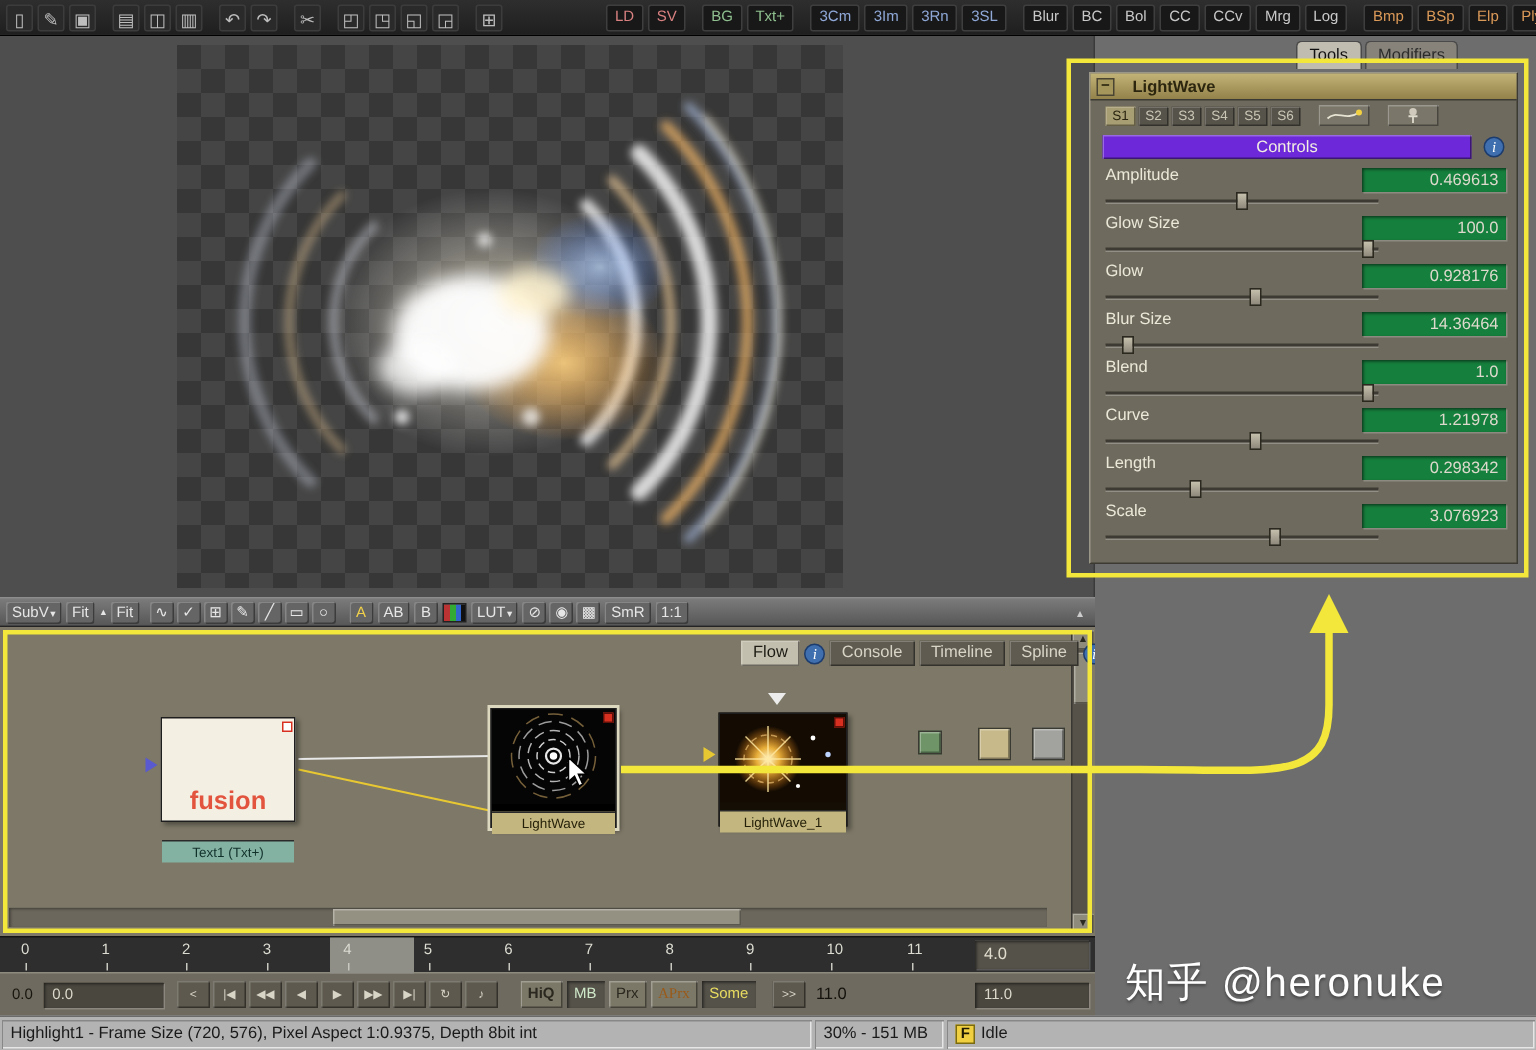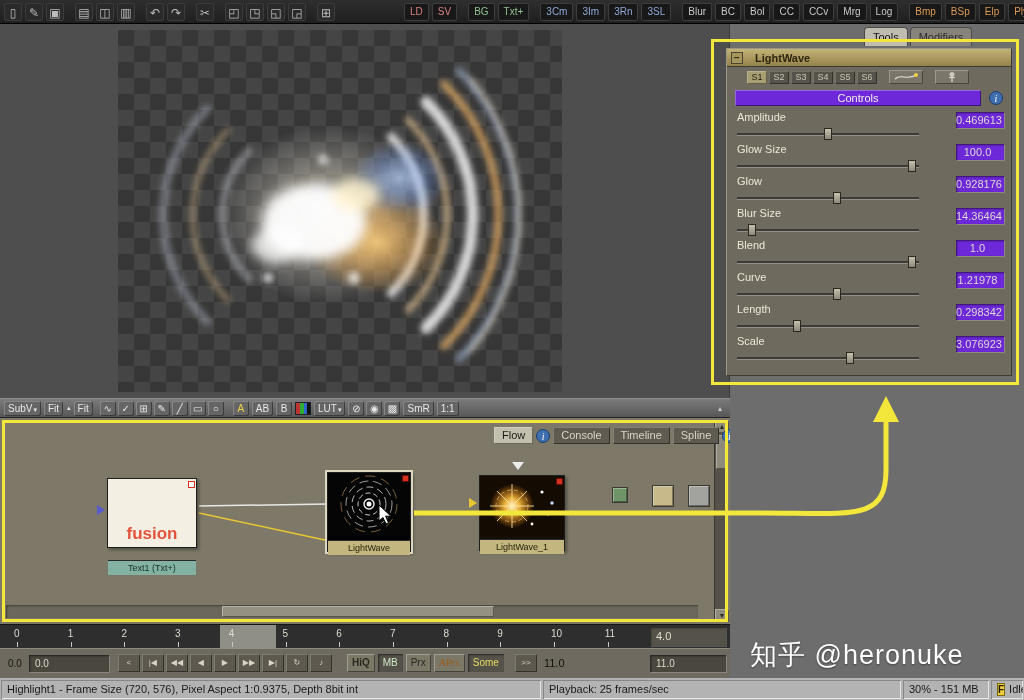--- a/index.html
+++ b/index.html
@@ -52,42 +52,42 @@
   #lw-frame { position:absolute; left:711px; top:39px; width:308px; height:346px;
               border:3px solid var(--hl,#f2e73a); pointer-events:none; z-index:6; }
   #lw-panel { position:absolute; left:726px; top:48px; width:286px; height:328px;
               background:#6e6a5e; border:1px solid; border-color:#9a9688 #3c3a33 #3c3a33 #9a9688;
               font-size:11px; z-index:4; }
   #lw-title { height:18px; background:linear-gradient(#c2b377,#93824a); border-bottom:1px solid #3c3a33;
               color:#2c260f; font-weight:bold; line-height:18px; padding-left:28px; position:relative; }
   #lw-collapse { position:absolute; left:4px; top:3px; width:12px; height:12px; background:#a5965c;
                  border:1px solid #4a4433; line-height:9px; text-align:center; font-size:10px;
                  font-weight:bold; color:#2c260f; cursor:default; }
-  #lw-stabs { display:flex; align-items:center; height:20px; padding:0 20px; }
+  #lw-stabs { display:flex; align-items:center; height:20px; padding:0 10px; }
   #stabs-list { display:flex; gap:2px; }
   .stab { width:20px; height:13px; font-size:9px; line-height:13px; text-align:center;
           background:#56534a; color:#cac6b6; cursor:default;
           box-shadow: inset 1px 1px 0 rgba(255,255,255,.18), inset -1px -1px 0 rgba(0,0,0,.4); }
   .stab.active { background:#a89e74; color:#2a2510; }
   .stab-icon { width:34px; height:14px; margin-left:12px; background:#7a766a; display:flex;
                align-items:center; justify-content:center; cursor:default;
                box-shadow: inset 1px 1px 0 rgba(255,255,255,.25), inset -1px -1px 0 rgba(0,0,0,.4); }
   #lw-controls-row { position:relative; height:22px; padding:3px 8px; }
   #controls-tab { width:246px; height:16px; line-height:16px; text-align:center; background:#6d28d9;
                   color:#f2eee2; cursor:default;
                   box-shadow: inset 1px 1px 0 rgba(255,255,255,.3), inset -1px -1px 0 rgba(0,0,0,.45); }
   .info-circle { width:14px; height:14px; border-radius:50%; background:#3f6fae; color:#fff;
                  font-size:10px; font-style:italic; font-family:"Liberation Serif", serif;
                  text-align:center; line-height:13px; border:1px solid #1d3c6e; cursor:default; }
   #lw-info { position:absolute; right:8px; top:4px; }
 
   .slider-row { position:relative; height:32px; }
   .sl-label { position:absolute; left:10px; top:2px; color:#ece8d8; }
-  .sl-value { position:absolute; right:7px; top:3px; width:48px; height:16px; background:#6d28d9;
-              color:#ddd9cc; line-height:16px; text-align:center; padding-right:5px;
+  .sl-value { position:absolute; right:7px; top:3px; width:96px; height:16px; background:#15803d;
+              color:#ddd9cc; line-height:16px; text-align:right; padding-right:5px;
               box-shadow: inset 1px 1px 2px rgba(0,0,0,.55), 1px 1px 0 rgba(255,255,255,.22); cursor:default; }
   .sl-track { position:absolute; left:10px; right:92px; top:24px; height:2px; background:#3c3a33;
               box-shadow: 0 1px 0 rgba(255,255,255,.25); }
   .sl-handle { position:absolute; top:-5px; width:8px; height:12px;
                background:linear-gradient(#c6c0ae,#8d887a); border:1px solid #2a281f; cursor:default; }
 
   #watermark { position:absolute; left:750px; top:637px; font-size:27px; color:#fff;
                letter-spacing:1px; text-shadow:0 1px 2px rgba(0,0,0,.4); z-index:3; }
 
   
@@ -535,21 +535,20 @@
         <div class="qbtn" style="color: rgb(154, 90, 24); font-family: Liberation Serif, serif;">APrx</div>
         <div class="qbtn active" style="color: rgb(232, 220, 96);">Some</div>
       </div>
     <div class="t-btn" id="t-step">&gt;&gt;</div>
     <span id="t-end-frame">11.0</span>
     <div class="t-field" id="t-end-box">11.0</div>
   </div>
 
   <div id="statusbar">
     <div class="sseg" id="seg-info">Highlight1 - Frame Size (720, 576), Pixel Aspect 1:0.9375, Depth 8bit int</div>
-    <div class="sseg" id="seg-playback">Playback: 25 frames/sec</div>
     <div class="sseg" id="seg-memory">30% - 151 MB</div>
     <div class="sseg" id="seg-idle">
       <div id="f-badge">F</div>
       <span>Idle</span>
     </div>
   </div>
 
   <svg id="arrow-overlay" width="1024" height="700" viewBox="0 0 1024 700">
     <path d="M414,513 L760,513 C852,513 886,522 886,470 L886,418" stroke="var(--hl,#f2e73a)" stroke-width="5" fill="none"></path>
     <polygon points="886,396 873,422 899,422" fill="var(--hl,#f2e73a)"></polygon>

